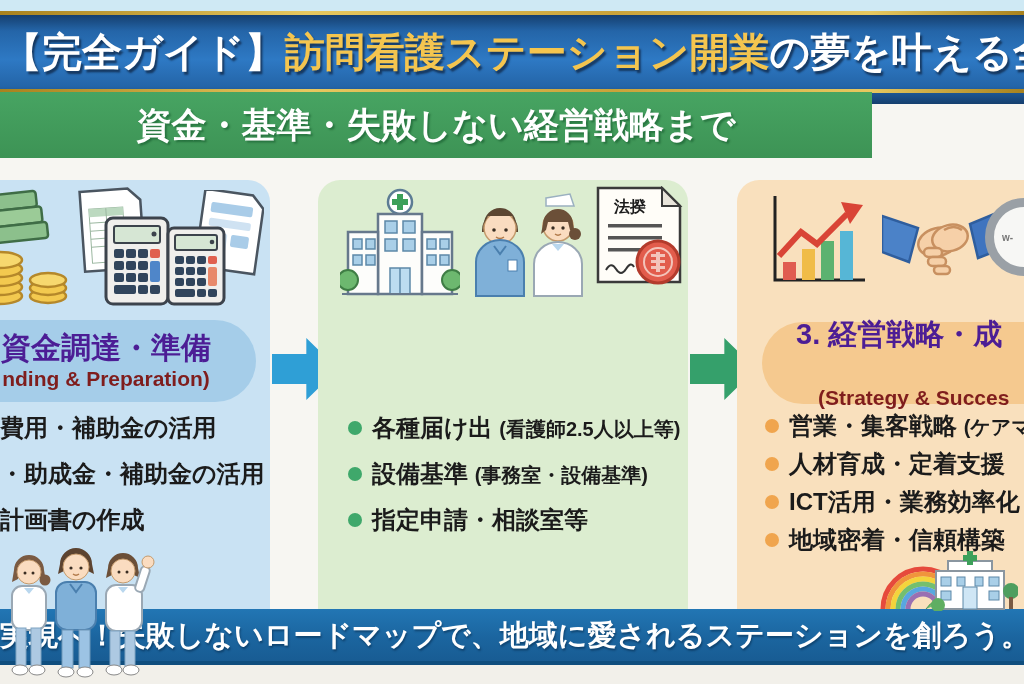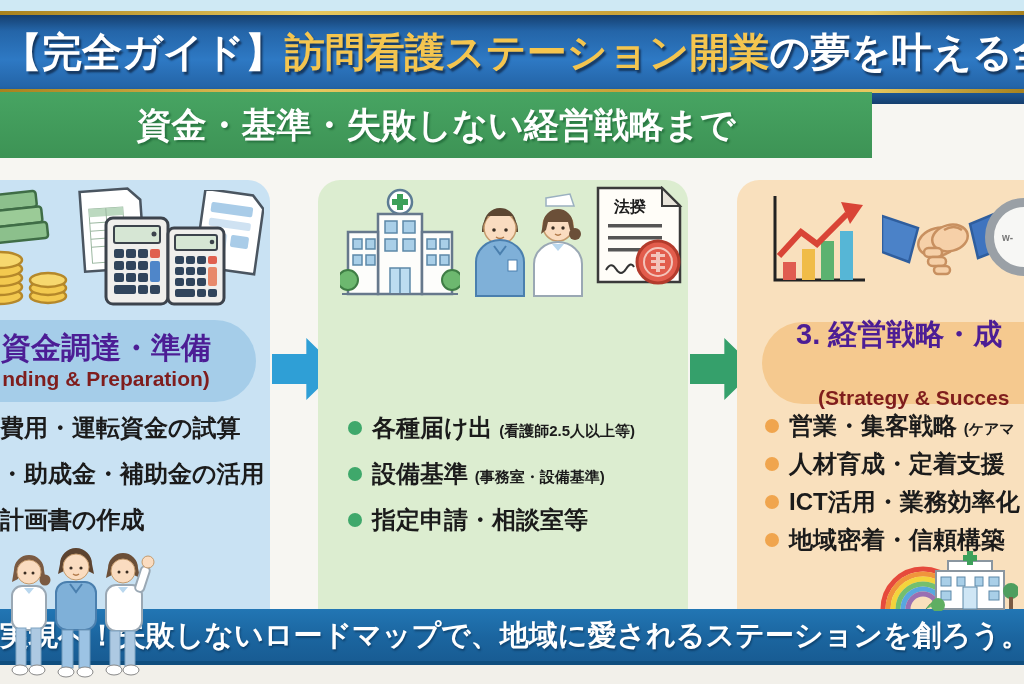--- a/index.html
+++ b/index.html
@@ -22,21 +22,21 @@
   .p1 .pill{left:26px;top:140px;width:300px;height:82px;background:#a5cde9;}
   .p2 .pill{left:24px;top:140px;width:322px;height:84px;background:#b1d794;}
   .p3 .pill{left:25px;top:142px;width:330px;height:82px;background:#f5c98f;align-items:flex-start;}
   .pill .t{font-weight:bold;color:#4c1d95;font-size:30px;line-height:36px;}
   .pill .s{font-weight:bold;color:#7f1d1d;font-size:21px;line-height:26px;}
   .p2 .pill .t{font-size:29px;}
   .p3 .pill .t{font-size:29px;padding-left:34px;}
   .p3 .pill .s{padding-left:56px;margin-top:33px;}
   .items{position:absolute;left:0;top:0;width:100%;height:100%;}
   .item{position:absolute;white-space:nowrap;color:#1b1b1b;font-weight:bold;font-size:24px;line-height:32px;}
-  .item .note{font-size:15px;margin-top:7px;}
+  .item .note{font-size:20px;margin-top:7px;}
   .bullet{position:absolute;width:14px;height:14px;border-radius:50%;}
   .p2 .bullet{background:#3fa86b;}
   .p3 .bullet{background:#f0a54e;}
   .arrow{position:absolute;top:338px;width:66px;height:62px;clip-path:polygon(0 26%,52% 26%,52% 0,100% 50%,52% 100%,52% 74%,0 74%);}
   .arrow1{left:272px;background:#2f9fd6;}
   .arrow2{left:690px;background:#35a06b;}
   .footerbar{position:absolute;left:0;top:609px;width:1024px;height:52px;background:linear-gradient(180deg,#2276b4,#1b659f 55%,#185c93);border-bottom:4px solid #0f4e7e;text-align:center;z-index:3;}
   .footerbar span{display:inline-block;line-height:52px;font-size:29px;font-weight:bold;color:#fff;text-shadow:1px 2px 2px rgba(0,30,60,.45);white-space:nowrap;}
   .icons{position:absolute;top:0;left:0;width:100%;}
   .icn{position:absolute;}
@@ -139,21 +139,21 @@
             <rect x="31" y="99" width="9" height="8" rx="2"></rect>
             <rect x="42" y="99" width="9" height="8" rx="2"></rect>
         </g>
       </svg>
     </div>
     <div class="pill">
       <div class="t">資金調達・準備</div>
       <div class="s">nding &amp; Preparation)</div>
     </div>
     <div class="items">
-      <div class="item" style="left:70px;top:232px">費用・運転資金の試算</div>
+      <div class="item" style="left:70px;top:232px">費用・補助金の活用</div>
       <div class="item" style="left:70px;top:324px">計画書の作成</div>
       <div class="item" style="left:70px;top:278px">・助成金・補助金の活用</div>
     </div>
   </section>
 
   <div class="arrow arrow1"></div>
 
   <section class="panel p2">
     <div class="icons">
       <svg class="icn" style="left:22px;top:8px" width="120" height="112" viewBox="0 0 120 112">

